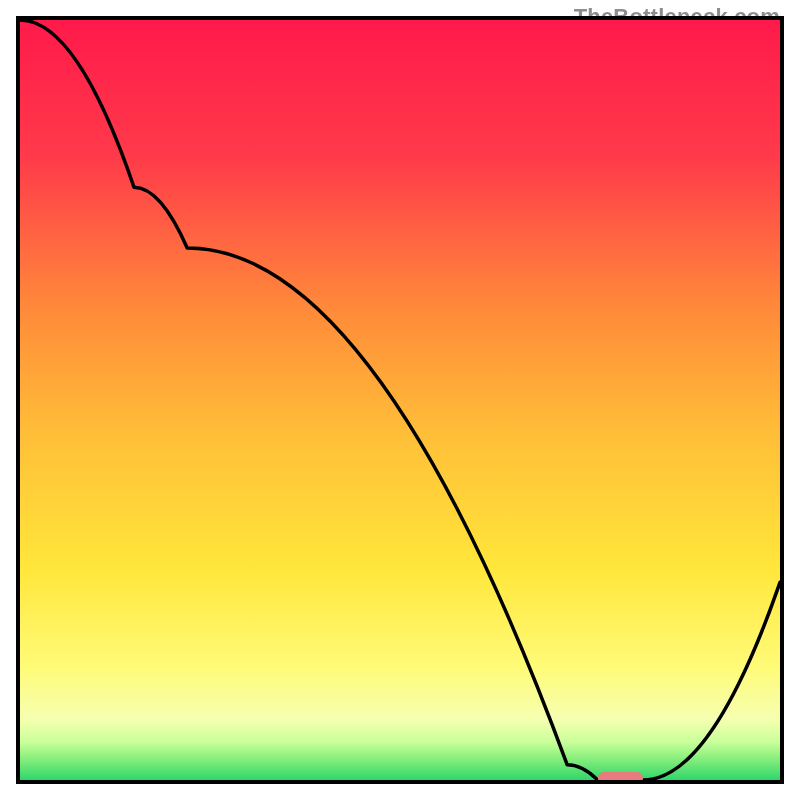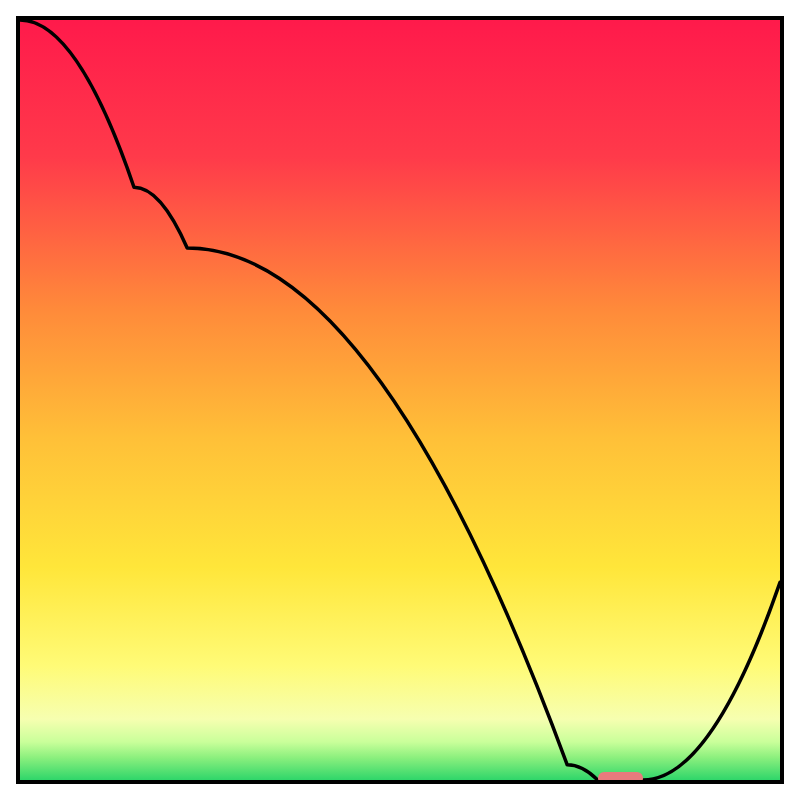--- a/index.html
+++ b/index.html
@@ -53,20 +53,21 @@
     position: absolute;
     height: 12px;
     border-radius: 6px;
     background: #e87b7d;
   }
 </style>
 </head>
 <body>
 
 <div class="chart-container">
+  <div class="watermark">TheBottleneck.com</div>
   <div class="plot-area">
     <svg class="gradient-bg" viewBox="0 0 760 760" preserveAspectRatio="none">
       <defs>
         <linearGradient id="bgGrad" x1="0" y1="0" x2="0" y2="1">
             <stop offset="0%" stop-color="#ff1a4b"></stop>
             <stop offset="18%" stop-color="#ff3a4a"></stop>
             <stop offset="38%" stop-color="#ff8a3a"></stop>
             <stop offset="55%" stop-color="#ffc038"></stop>
             <stop offset="72%" stop-color="#ffe63a"></stop>
             <stop offset="85%" stop-color="#fffb77"></stop>

